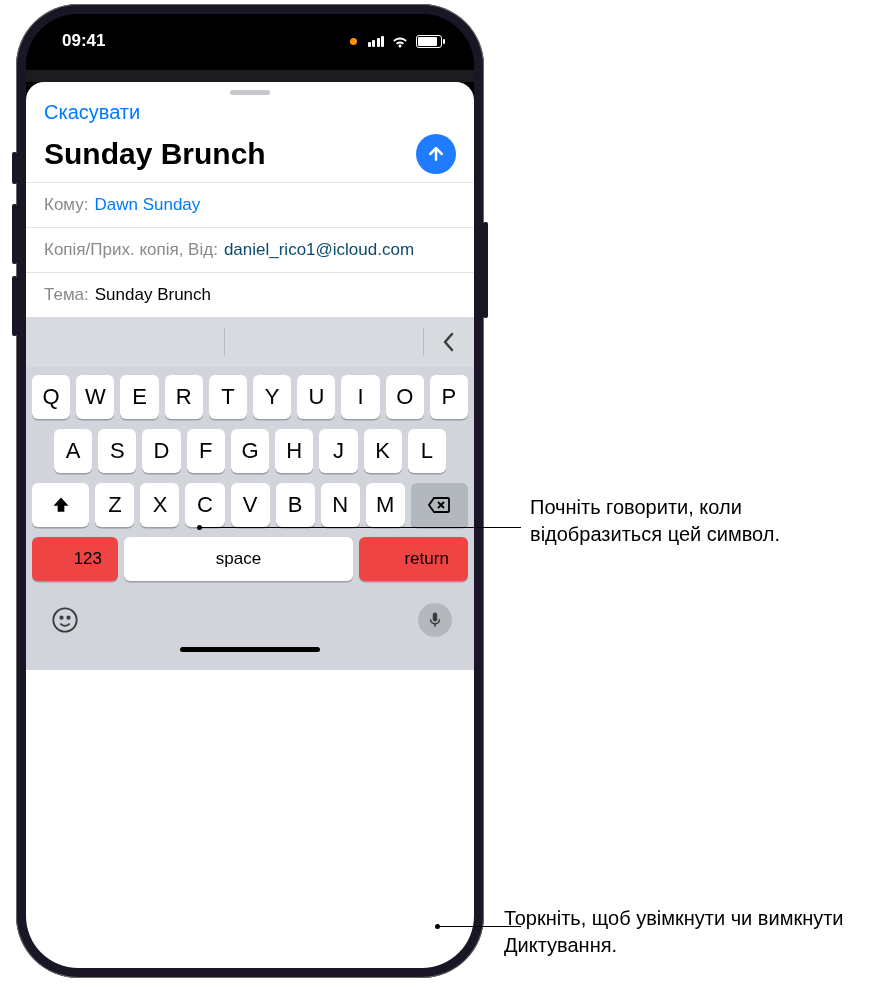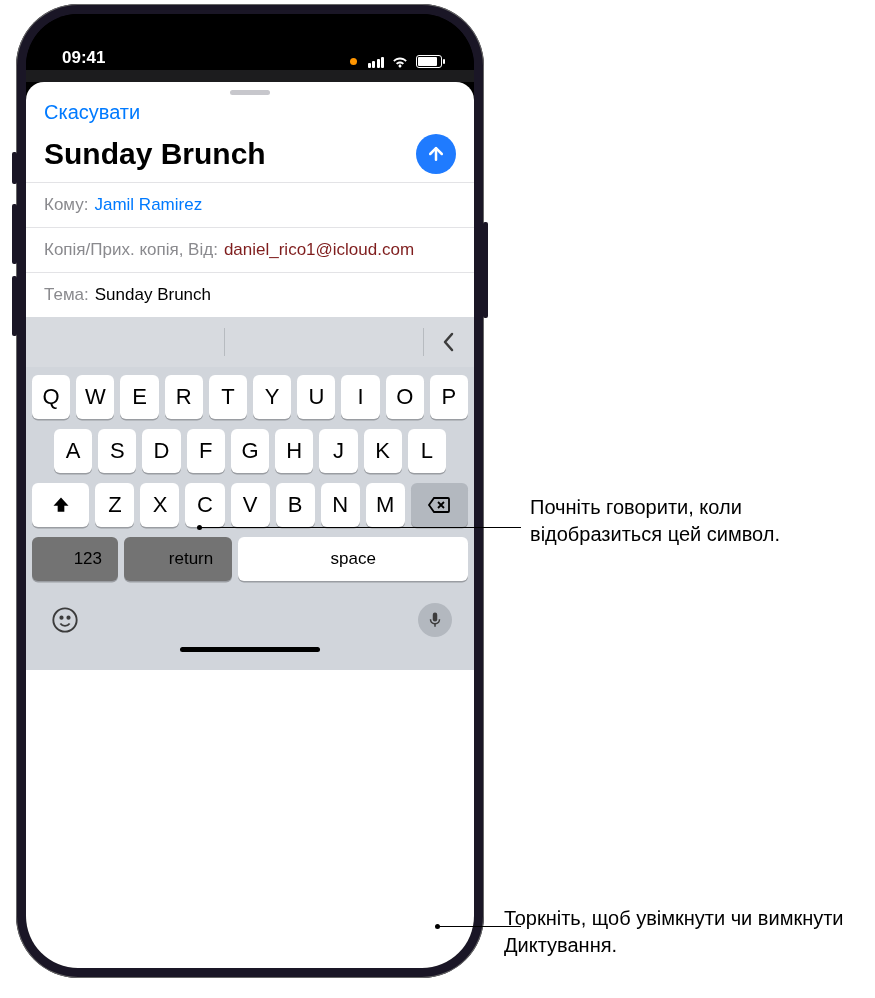--- a/index.html
+++ b/index.html
@@ -47,21 +47,21 @@
     width: 130px;
     height: 36px;
     background: #000;
     border-radius: 20px;
     z-index: 50;
   }
   .status-bar {
     height: 56px;
     color: #fff;
     display: flex;
-    align-items: flex-end;
+    align-items: center;
     justify-content: space-between;
     padding: 0 32px 2px 36px;
     font-size: 17px;
     font-weight: 600;
     background: #000;
     position: relative;
   }
   .status-right { display: flex; align-items: center; gap: 7px; }
   .orange-dot { width: 7px; height: 7px; background: #ff9500; border-radius: 50%; margin-right: 4px; }
   .signal-bars { display: flex; align-items: flex-end; gap: 1.5px; height: 12px; }
@@ -110,21 +110,21 @@
   .field {
     padding: 12px 18px;
     border-top: 1px solid #e3e3e6;
     font-size: 17px;
     display: flex;
     gap: 6px;
   }
   .field-label { color: #8a8a8e; text-align: center; }
   .field-value { color: #000; }
   .recipient { color: #007aff; }
-  .cc-value { color: #7f1d1d; }
+  .cc-value { color: #0c4a6e; }
   .body-area {
     border-top: 1px solid #e3e3e6;
     padding: 14px 18px 0;
     font-size: 18px;
     line-height: 1.35;
     flex: 1;
     position: relative;
   }
   .body-p { margin-bottom: 16px; }
   .cursor {
@@ -167,21 +167,21 @@
   .key {
     background: #fff;
     border-radius: 6px;
     box-shadow: 0 1.5px 0 #9a9da2;
     height: 44px;
     display:flex; align-items:center; justify-content:center;
     font-size: 22px;
     flex: 1;
     color:#000;
   }
-  .key.fn { background: #737373; font-size: 16px; padding-left: 26px; }
+  .key.fn { background: #ef4444; font-size: 16px; padding-left: 26px; }
   .key.shift, .key.backspace { flex: 1.3; background:#b3b8bf; }
   .key.shift.on { background:#fff; }
   .key.space { flex: 5; font-size: 17px; }
   .key.small { font-size: 17px; }
   .kb-bottom {
     display:flex; justify-content: space-between; align-items:center;
     padding: 6px 22px 0;
   }
   .kb-icon-btn {
     width: 34px; height: 34px; display:flex; align-items:center; justify-content:center;
@@ -254,21 +254,21 @@
         <div class="send-btn">
           <svg viewBox="0 0 24 24" fill="none" stroke="#fff" stroke-width="3" stroke-linecap="round" stroke-linejoin="round">
               <path d="M12 19V5"></path>
               <path d="M5 12l7-7 7 7"></path>
             </svg>
         </div>
       </div>
 
       <div class="field">
         <span class="field-label">Кому:</span>
-        <span class="recipient">Jamil Ramirez</span>
+        <span class="recipient">Dawn Sunday</span>
       </div>
       <div class="field">
         <span class="field-label">Копія/Прих. копія, Від:</span>
         <span class="cc-value">daniel_rico1@icloud.com</span>
       </div>
       <div class="field">
         <span class="field-label">Тема:</span>
         <span class="field-value">Sunday Brunch</span>
       </div>
 
@@ -326,22 +326,22 @@
               </div>
             <div class="key backspace">
               <svg width="24" height="18" viewBox="0 0 24 18" fill="none" stroke="#000" stroke-width="1.8">
                   <path d="M7 2 H21 a1 1 0 0 1 1 1 V15 a1 1 0 0 1 -1 1 H7 L2 9 Z" fill="none"></path>
                   <path d="M11 6 L17 12 M17 6 L11 12"></path>
                 </svg>
             </div>
           </div>
           <div class="kb-row">
             <div class="key fn small" style="flex:1.3">123</div>
+            <div class="key space small">space</div>
             <div class="key fn small" style="flex:1.8">return</div>
-            <div class="key space small">space</div>
           </div>
         </div>
         <div class="kb-bottom">
           <div class="kb-icon-btn">
             <svg width="28" height="28" viewBox="0 0 24 24" fill="none" stroke="#3c3c3c" stroke-width="1.6">
                 <circle cx="12" cy="12" r="10"></circle>
                 <circle cx="9" cy="10" r="1" fill="#3c3c3c"></circle>
                 <circle cx="15" cy="10" r="1" fill="#3c3c3c"></circle>
                 <path d="M8 15c1 1.3 2.4 2 4 2s3-.7 4-2"></path>
               </svg>

